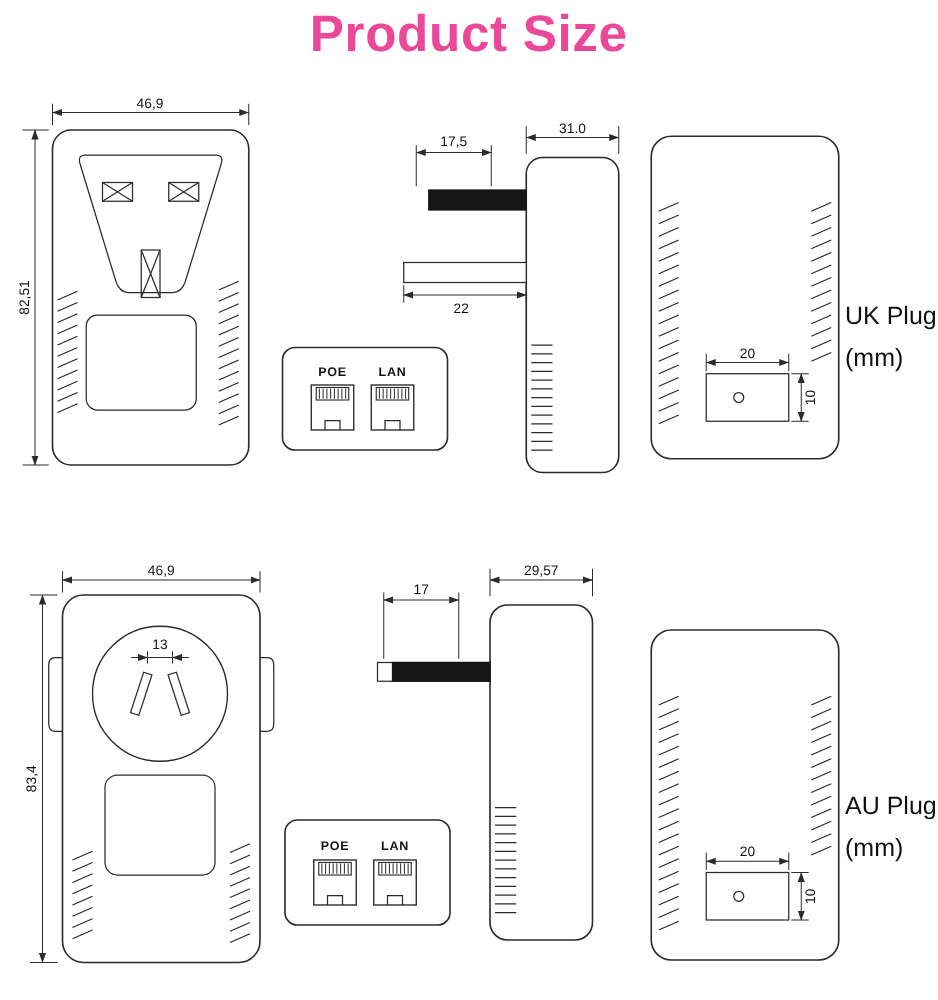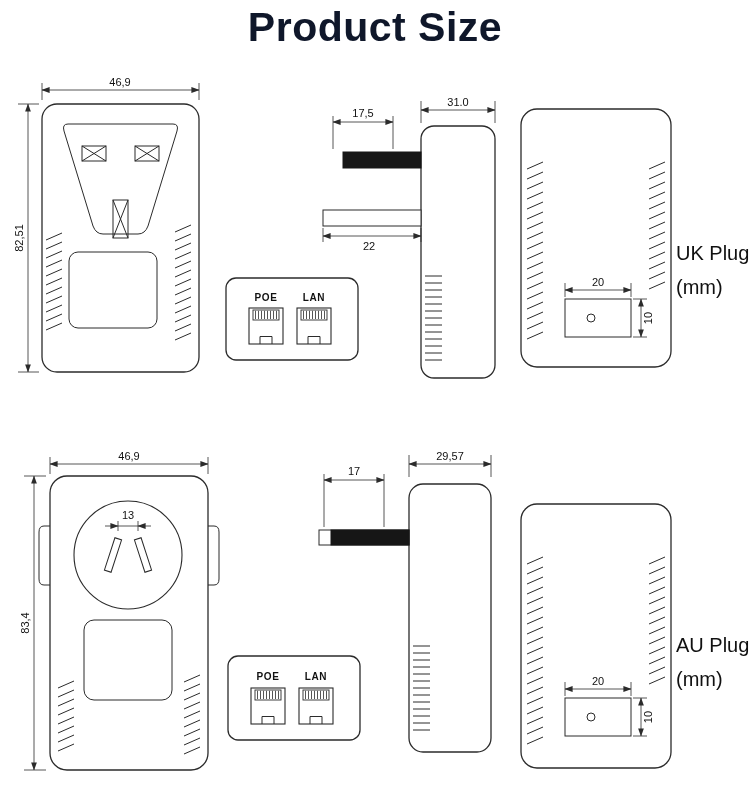--- a/index.html
+++ b/index.html
@@ -1,17 +1,17 @@
 <!DOCTYPE html>
 <html><head>
 <meta charset="utf-8">
 <style>
   html,body{margin:0;padding:0;background:#fff;}
   .canvas{position:relative;width:750px;height:800px;background:#fff;overflow:hidden;font-family:"Liberation Sans",sans-serif;}
-  .title{position:absolute;top:4px;left:0;width:100%;text-align:center;font-size:41px;font-weight:700;color:#0f172a;letter-spacing:.5px;}
+  .title{position:absolute;top:4px;left:0;width:100%;text-align:center;font-size:41px;font-weight:700;color:#ec4899;letter-spacing:.5px;}
   .view{position:absolute;text-align:right;}
   .view svg{display:block;overflow:visible;}
   .outline{fill:none;stroke:#2b2b2b;stroke-width:1.3;}
   .thin{fill:none;stroke:#2b2b2b;stroke-width:1;}
   .dim{fill:none;stroke:#2b2b2b;stroke-width:.8;}
   .dimtext{font-size:11px;fill:#111;}
   .porttext{font-size:10px;font-weight:700;fill:#111;letter-spacing:.6px;}
   .plug-label{position:absolute;width:76px;font-size:20px;color:#111;line-height:1.72;}
   .fillpin{fill:#161616;stroke:#161616;stroke-width:1;}
   .whitefill{fill:#fff;stroke:#2b2b2b;stroke-width:1;}
@@ -194,21 +194,21 @@
         </g>
       </defs>
       <rect class="outline" x="6" y="6" width="132" height="84" rx="10"></rect>
       <text class="porttext" x="46" y="30" text-anchor="middle">POE</text>
       <text class="porttext" x="94" y="30" text-anchor="middle">LAN</text>
       <use href="#rj45a" x="29" y="38"></use>
       <use href="#rj45a" x="77" y="38"></use>
     </svg>
   </div>
 
-  <div class="view" style="left:304px;top:450px">
+  <div class="view" style="left:287px;top:450px">
     <svg width="200" height="312" viewBox="0 0 200 312">
       <defs>
         <marker id="maus" viewBox="0 0 10 10" refX="9.5" refY="5" markerWidth="8" markerHeight="8" orient="auto-start-reverse" markerUnits="userSpaceOnUse">
           <path d="M0,1.4L10,5L0,8.6Z" fill="#2b2b2b"></path>
         </marker>
       </defs>
       <g>
         <line class="dim" x1="105" y1="5" x2="105" y2="27"></line>
         <line class="dim" x1="187" y1="5" x2="187" y2="27"></line>
         <line class="dim" x1="105" y1="14" x2="187" y2="14" marker-start="url(#maus)" marker-end="url(#maus)"></line>

